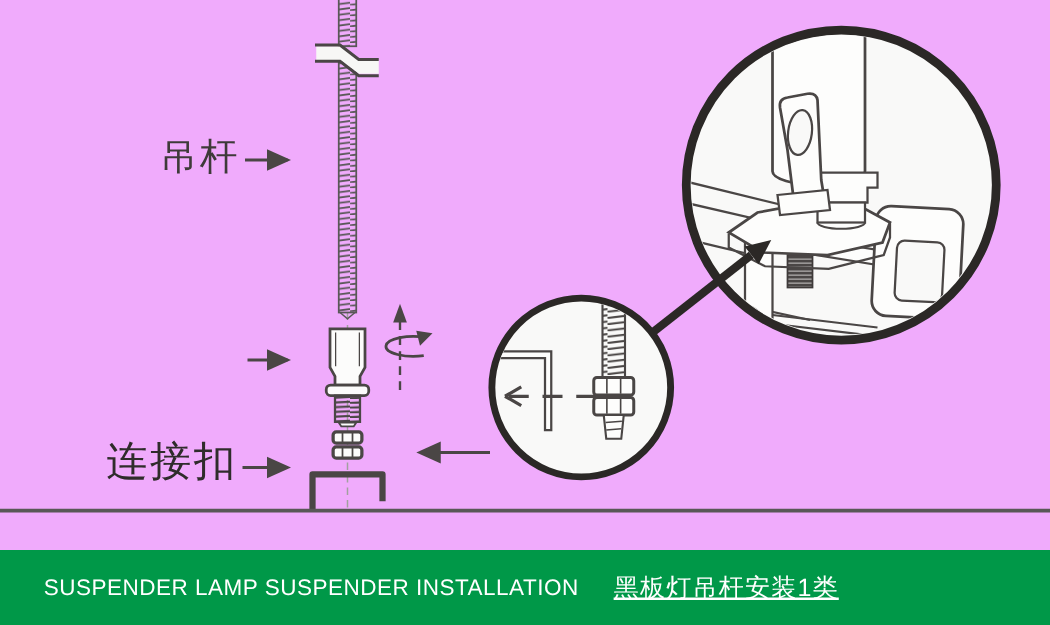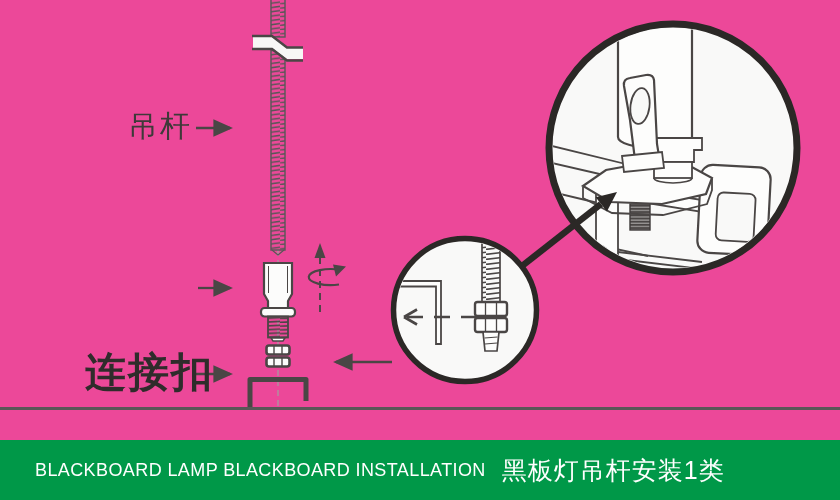--- a/index.html
+++ b/index.html
@@ -1,32 +1,32 @@
 <!DOCTYPE html>
 <html><head>
 <meta charset="utf-8">
 <style>
   html,body{margin:0;padding:0;background:#e9e9e9;}
   .stage{
     position:relative;width:840px;height:500px;overflow:hidden;
-    background:#ec4899;
+    background:#f0abfc;
     font-family:"Liberation Sans","DejaVu Sans",sans-serif;
   }
   .stage svg{position:absolute;left:0;top:0;}
   .part-label{
     position:absolute;color:#3e3a39;font-size:30px;line-height:1;
     letter-spacing:2px;white-space:nowrap;
   }
-  .part-label.bold{font-weight:bold;font-size:41px;color:#2f2c2b;text-align:right;}
+  .part-label.bold{font-weight:normal;font-size:33px;color:#2f2c2b;text-align:right;}
   .banner{
     position:absolute;left:0;top:440px;width:840px;height:60px;
     background:#009848;color:#ffffff;display:flex;align-items:center;
   }
   .banner .en{margin-left:35px;font-size:18px;letter-spacing:0.4px;}
-  .banner .zh{margin-left:16px;font-size:25px;letter-spacing:1px;}
+  .banner .zh{margin-left:28px;font-size:20px;letter-spacing:1px;text-decoration:underline;}
 </style>
 </head>
 <body>
 
 <div class="stage">
 
   <svg width="840" height="500" viewBox="0 0 840 500">
     <defs>
       <pattern id="thr" patternUnits="userSpaceOnUse" width="14" height="4.3">
         <path d="M0,3.9 L14,2.1" stroke="#595757" stroke-width="1.5" fill="none"></path>
@@ -172,17 +172,17 @@
     <g>
       <line x1="522" y1="266" x2="601" y2="204" stroke="#2b2826" stroke-width="6.5"></line>
       <polygon points="617,192 606.9,211.4 595.7,197.2" fill="#2b2826"></polygon>
     </g>
   </svg>
 
   <div class="part-label" style="left:128px;top:111px;">吊杆</div>
   <div class="part-label bold" style="left:85px;top:352px;">连接扣</div>
 
   <div class="banner">
-    <span class="en">BLACKBOARD LAMP BLACKBOARD INSTALLATION</span>
+    <span class="en">SUSPENDER LAMP SUSPENDER INSTALLATION</span>
     <span class="zh">黑板灯吊杆安装1类</span>
   </div>
 
 </div>
 
 </body></html>

